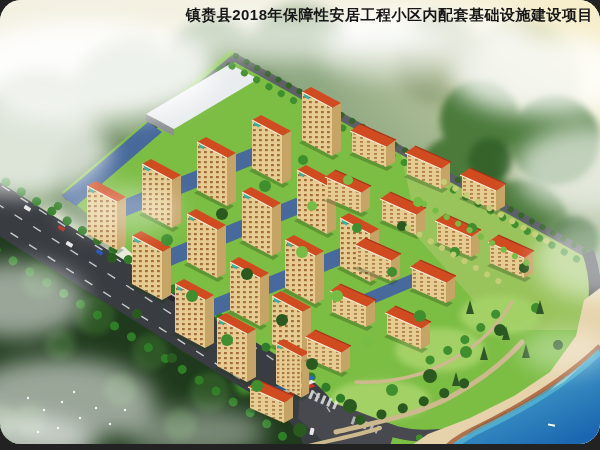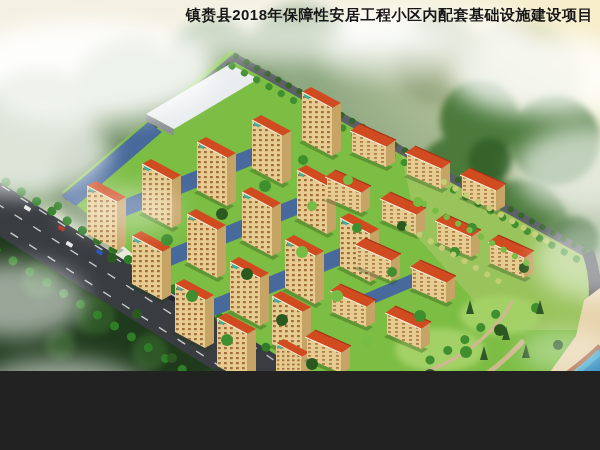--- a/index.html
+++ b/index.html
@@ -1,17 +1,17 @@
 <!DOCTYPE html>
 <html style="--sky_top: #f4f1e2; --sky_bottom: #dde3d2; --glow: #f7edc6; --mist_green: #8ea881; --mist_dark: #6d8a60; --forest_right: #4c7a3a; --forest_right_dark: #35632a; --forest_dark: #1f3a1c; --forest_mid: #2f5626; --lawn: #7cbd44; --lawn_light: #a3d166; --orchard: #9cc35e; --tree_dark: #2b5a20; --tree_mid: #3f8f2e; --tree_light: #76bd45; --tree_yellow: #c3cd74; --street_tree: #2f7d26; --roof_red: #d04b20; --roof_dark: #a23317; --eave_white: #f6ecd8; --facade: #e6cc90; --facade_shade: #c6a466; --window: #8a4d1c; --teal_accent: #3aaf9b; --white_roof: #eaedef; --wall: #3c4140; --pave: #47699b; --road: #393d42; --road_ring: #5c6066; --marking: #eef0ee; --path: #cdb98e; --beach: #e6d3ab; --beach_wet: #a75f3c; --water_deep: #1a66b0; --water_light: #5fc4da; --cloud: #ffffff; --title: #161616;"><head>
 <meta charset="utf-8">
 <style>
   html,body{margin:0;padding:0;background:#222;}
-  .frame{position:relative;width:600px;height:371px;overflow:hidden;background:#e9e7da;
-         font-family:"Liberation Sans","DejaVu Sans",sans-serif;}
+  .frame{position:relative;width:600px;height:444px;overflow:hidden;background:#e9e7da;
+         font-family:"Liberation Sans","DejaVu Sans",sans-serif;border-radius:21px;}
   .frame svg{display:block;}
   .title{position:absolute;top:6px;right:7px;font-size:15px;font-weight:bold;
          letter-spacing:.5px;color:var(--title,#161616);white-space:nowrap;}
   
   .facade{fill:var(--facade)} .facadeShade{fill:var(--facade_shade)}
   .roof{fill:var(--roof_red)} .eave{stroke:var(--eave_white);stroke-width:1.1;fill:none}
   .ridge{stroke:var(--roof_dark);stroke-width:1.3;fill:none}
   .bshadow{fill:#1e3a12;opacity:.3} .teal{fill:var(--teal_accent)}
   
   .lawn{fill:var(--lawn)} .orchard{fill:var(--orchard);opacity:.9}

